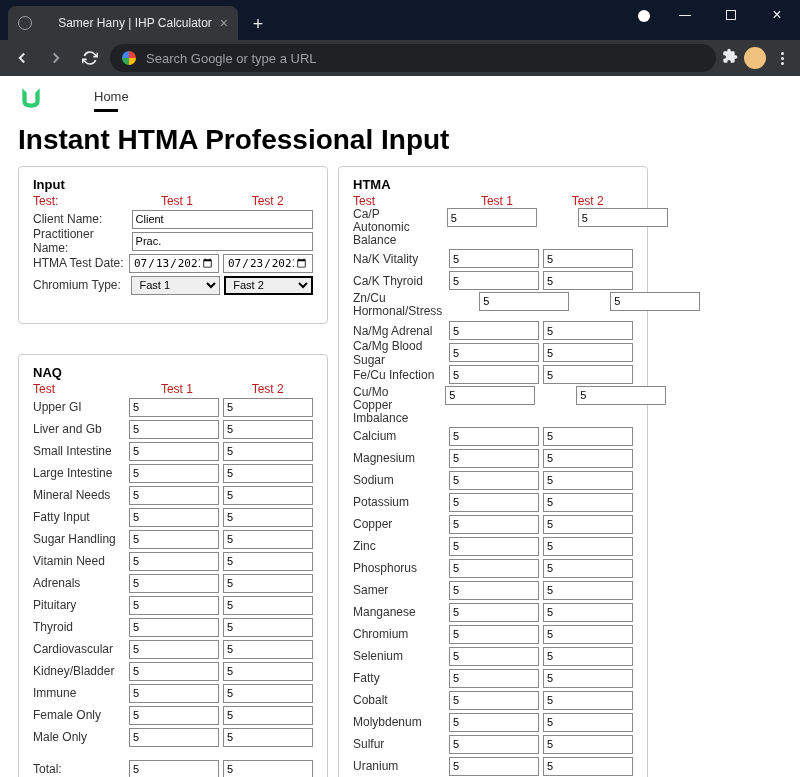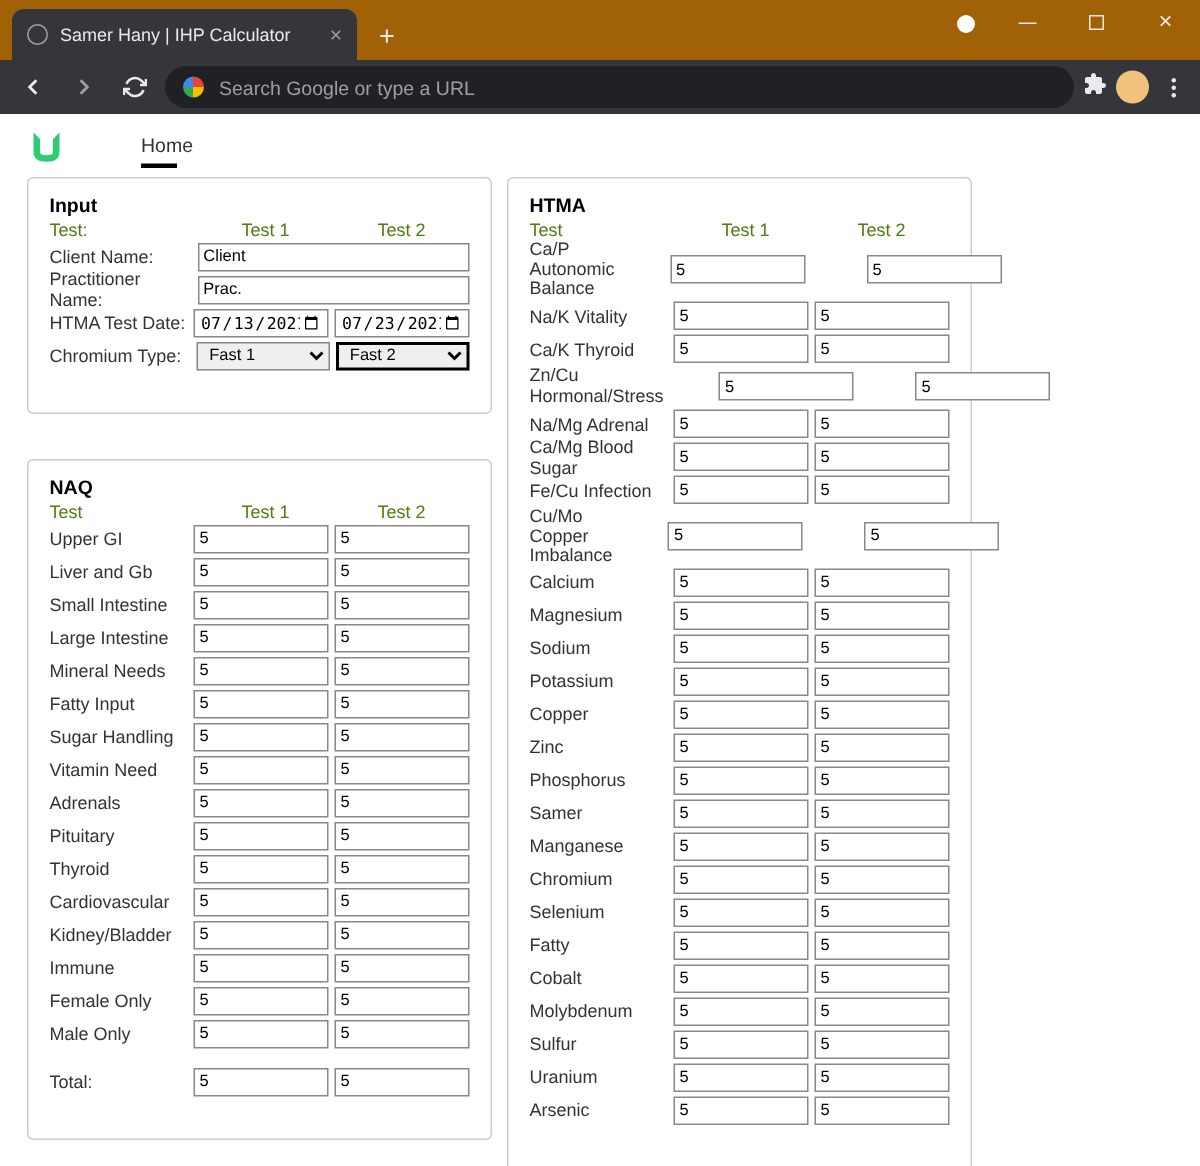--- a/index.html
+++ b/index.html
@@ -1,19 +1,19 @@
 <!DOCTYPE html>
 <html><head>
 <meta charset="utf-8">
 <style>
   * { box-sizing: border-box; margin: 0; padding: 0; }
   body { font-family: -apple-system, BlinkMacSystemFont, "Segoe UI", Arial, sans-serif; background: #fff; width: 800px; height: 777px; overflow: hidden; }
 
   
-  .titlebar { background: #a16207; height: 40px; display: flex; align-items: flex-end; padding-left: 8px; position: relative; }
+  .titlebar { background: #0f172a; height: 40px; display: flex; align-items: flex-end; padding-left: 8px; position: relative; text-align: right; }
   .tab { background: #35363a; color: #e8eaed; font-size: 12px; height: 34px; width: 230px; border-radius: 8px 8px 0 0; display: flex; align-items: center; padding: 0 10px; gap: 8px; }
   .tab .favicon { width: 14px; height: 14px; border: 1.5px solid #9aa0a6; border-radius: 50%; }
   .tab .title { flex: 1; overflow: hidden; white-space: nowrap; text-overflow: ellipsis; }
   .tab .close { color: #9aa0a6; font-size: 14px; }
   .newtab { color: #e8eaed; width: 28px; height: 28px; display: flex; align-items: center; justify-content: center; font-size: 18px; margin-left: 6px; margin-bottom: 2px; }
   .window-controls { position: absolute; right: 0; top: 0; display: flex; height: 30px; }
   .window-controls div { width: 46px; display: flex; align-items: center; justify-content: center; color: #e8eaed; }
   .minimize-line { width: 12px; height: 1px; background: #e8eaed; }
   .maximize-box { width: 10px; height: 10px; border: 1px solid #e8eaed; }
   .close-x { font-size: 16px; }
@@ -47,28 +47,28 @@
   .panel { border: 1px solid #ccc; border-radius: 4px; padding: 10px 14px 27px 14px; }
   .panel.input { width: 310px; }
   .panel.naq { width: 310px; }
   .panel.htma { width: 310px; }
   .panel-title { font-size: 13px; font-weight: 700; margin-bottom: 2px; }
 
   .row { display: flex; align-items: center; height: 22px; font-size: 12px; color: #333; }
   .row .label { width: 100px; }
   .row input[type="text"], .row input[type="date"], .row select { height: 19px; font-size: 11px; border: 1px solid #888; padding: 0 3px; background: #fff; }
   .row select { background: #efefef; }
-  .col-head { display: flex; font-size: 12px; color: #4d7c0f; }
+  .col-head { display: flex; font-size: 12px; color: #b91c1c; }
   .col-head .label { width: 100px; }
   .col-head .ch { width: 92px; text-align: center; }
   .wide-input { width: 184px; }
   .slim-input { width: 90px; }
   .slim-input + .slim-input { margin-left: 4px; }
 
-  .multiline-row { display: flex; align-items: center; font-size: 12px; color: #333; min-height: 28px; gap: 37px; }
+  .multiline-row { display: flex; align-items: flex-start; font-size: 12px; color: #333; min-height: 28px; gap: 37px; }
   .multiline-row .label { width: 100px; line-height: 1.1; }
   .multiline-row input { height: 19px; font-size: 11px; border: 1px solid #888; padding: 0 3px; background: #fff; }
 
   select.sel2 { border: 2px solid #000; }
 </style>
 </head>
 <body>
 
 <div class="titlebar">
   <div class="tab">
@@ -125,20 +125,21 @@
     </div>
 </div>
 
 <div class="viewport">
   <div class="nav">
     <svg class="logo" viewBox="0 0 24 24">
         <path fill="#2ecc71" d="M4 4 L4 16 Q4 22 12 22 Q20 22 20 16 L20 4 L16 8 L16 16 Q16 18 12 18 Q8 18 8 16 L8 8 Z"></path>
       </svg>
     <span class="nav-link">Home</span>
   </div>
+  <h1 class="page-title">Instant HTMA Professional Input</h1>
 
   <div class="panels">
     <div class="left-col">
 
       <div class="panel input">
         <div class="panel-title">Input</div>
         <div class="col-head">
           <span class="label">Test:</span>
           <span class="ch">Test 1</span>
           <span class="ch">Test 2</span>

